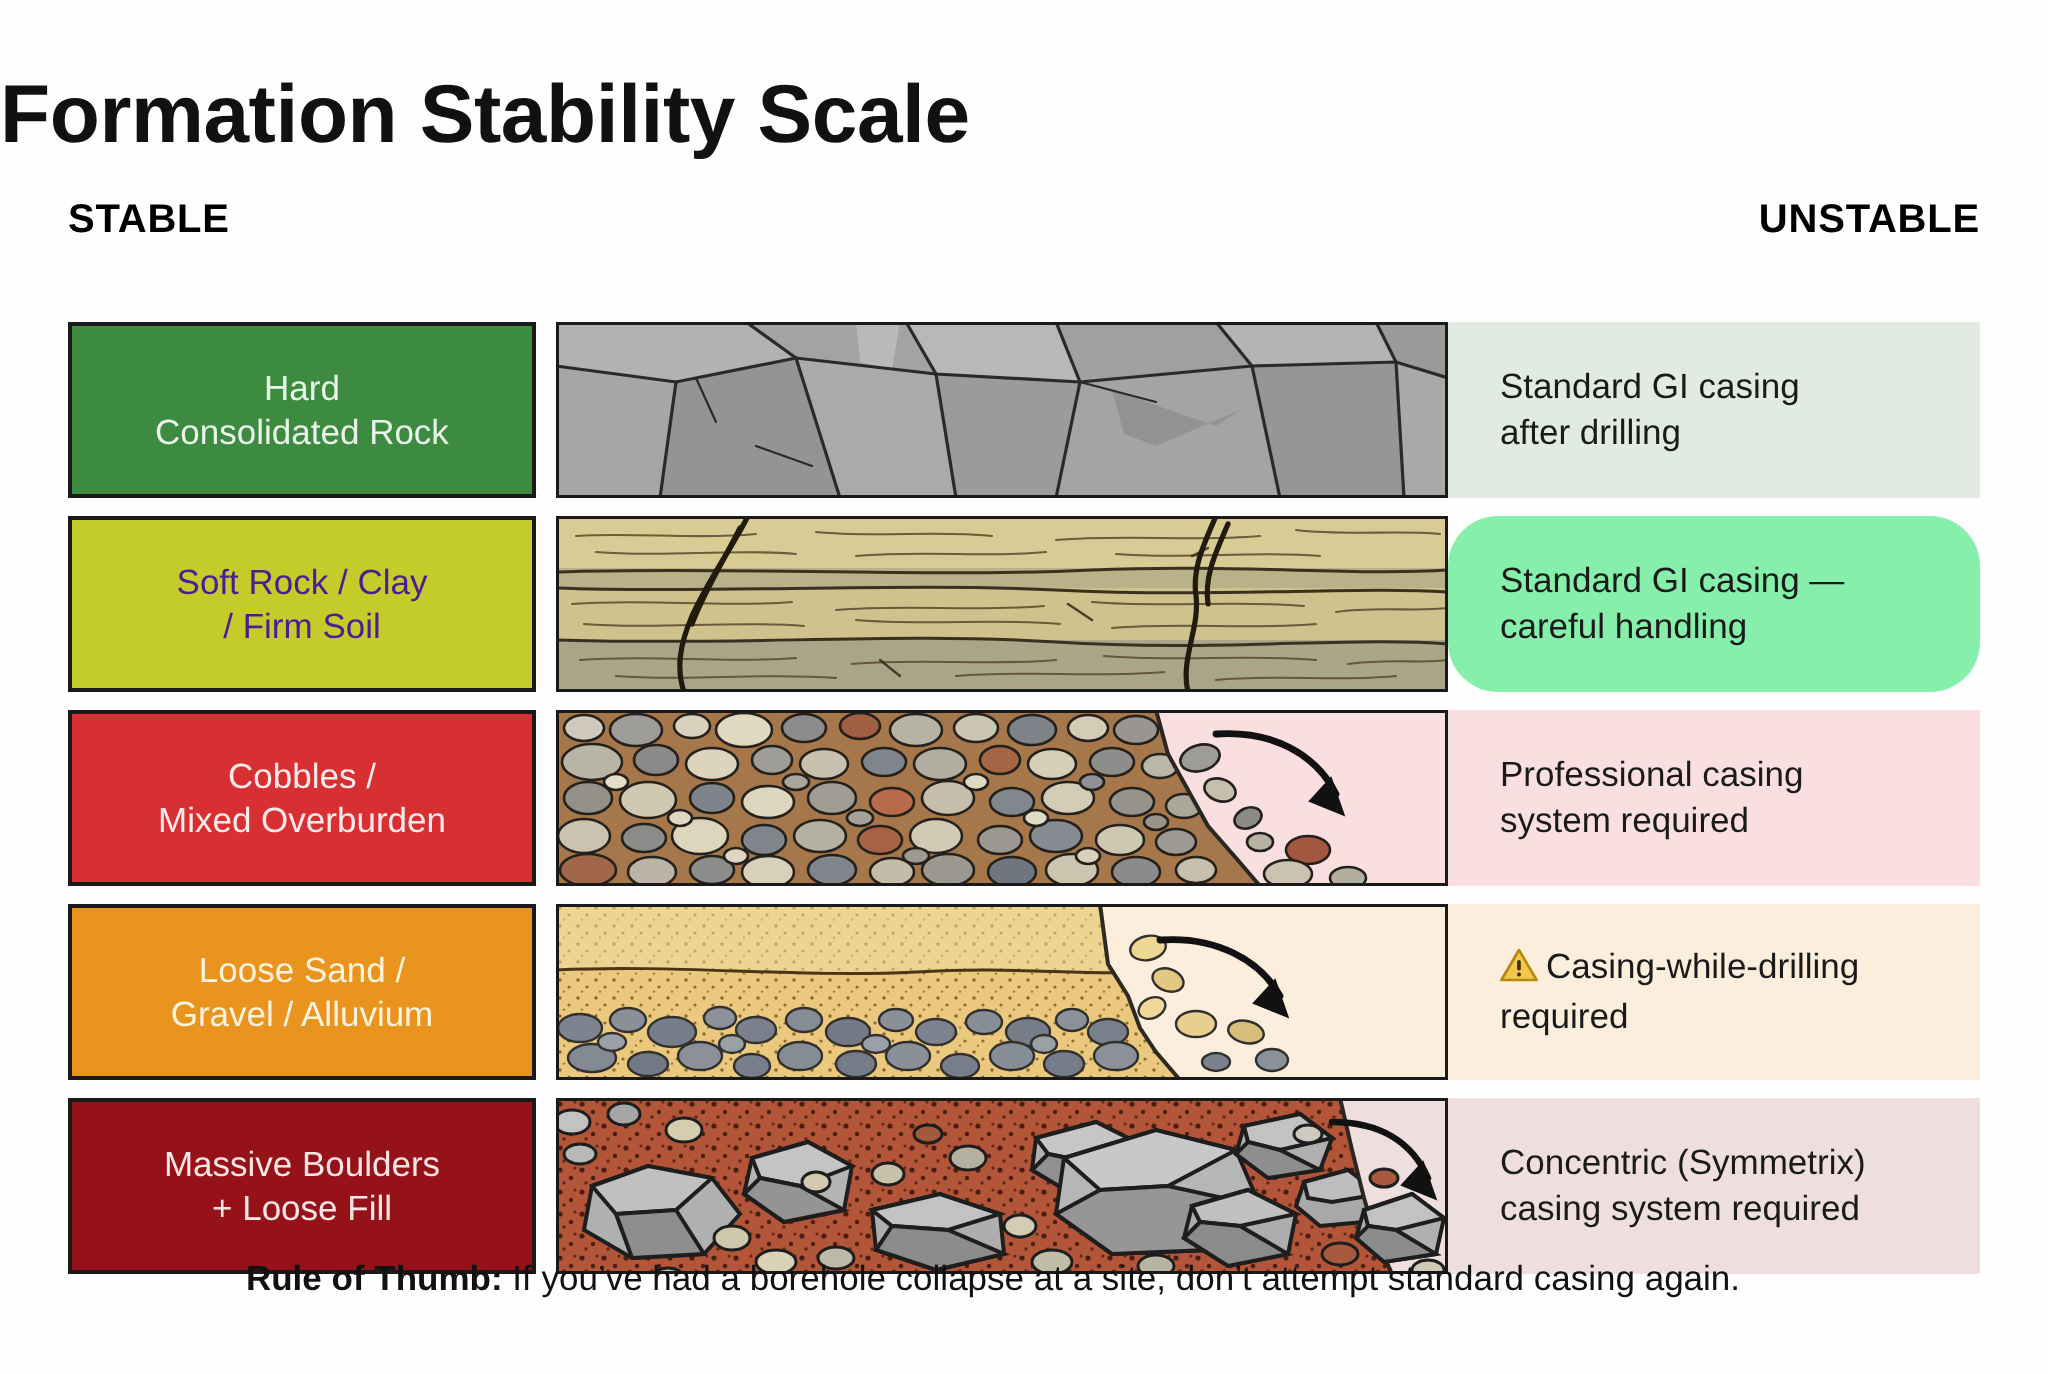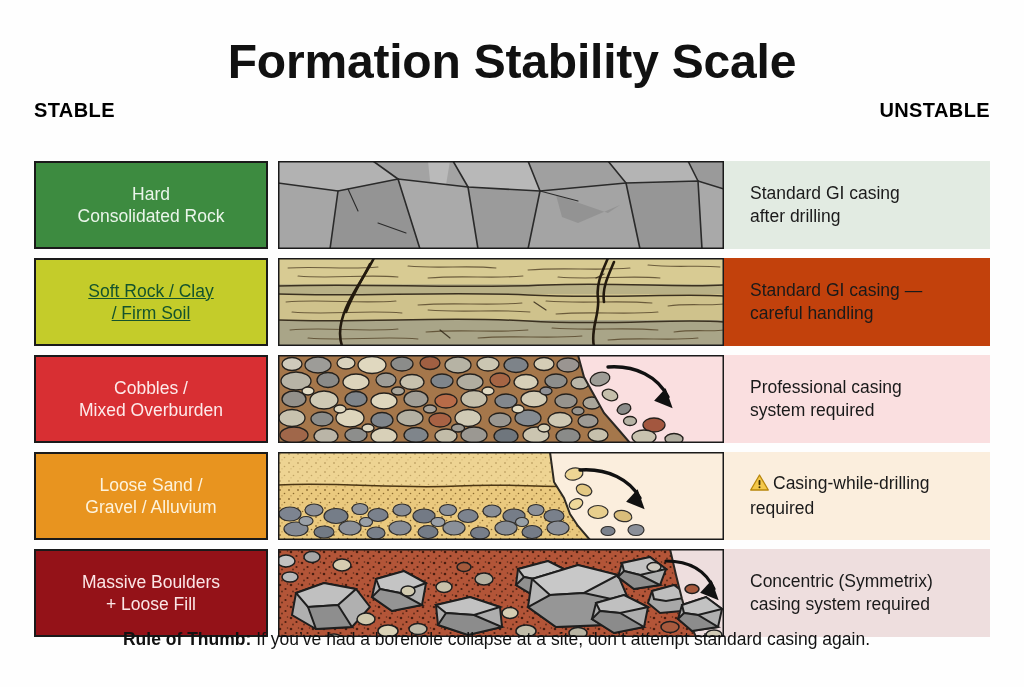--- a/index.html
+++ b/index.html
@@ -22,22 +22,22 @@
     height: 687px;
     background: #fefefe;
   }
 
   
   .title {
     position: absolute;
     top: 34px;
     left: 0;
     width: 1024px;
-    text-align: center;
-    font-size: 48px;
+    text-align: left;
+    font-size: 41px;
     font-weight: bold;
     letter-spacing: -0.2px;
     color: #111111;
   }
 
   
   .axis-label {
     position: absolute;
     top: 99px;
     font-size: 20px;
@@ -180,21 +180,21 @@
       </div>
       <div class="consequence" style="background:#e2ebe2;">
         <span class="cons-inner">
           <span>Standard GI casing</span><br>
           <span>after drilling</span>
         </span>
       </div>
     </div>
 
     <div class="row">
-      <div class="swatch" style="background:#c4cc2a; color:#14532d;text-decoration:underline;">
+      <div class="swatch" style="background:#c4cc2a; color:#4c1d95;">
         <span>
           <span>Soft Rock / Clay</span><br>
           <span>/ Firm Soil</span>
         </span>
       </div>
       <div class="illus">
         <svg viewBox="0 0 446 88" preserveAspectRatio="none">
           <rect x="0" y="0" width="446" height="88" fill="#d3c68f"></rect>
           <rect x="0" y="0" width="446" height="26" fill="#d8cb93"></rect>
           <rect x="0" y="26" width="446" height="10" fill="#b9b187"></rect>
@@ -235,21 +235,21 @@
           </g>
           <g stroke="#231a0e" stroke-width="2.6" fill="none" stroke-linecap="round">
             <path d="M96,0 C88,16 76,32 68,50 C62,64 60,76 64,88"></path>
             <path d="M92,6 C84,22 74,38 68,54"></path>
             <path d="M330,0 C324,14 318,26 320,40 C322,56 312,72 316,88"></path>
             <path d="M336,4 C330,18 324,30 326,44"></path>
           </g>
           <rect x="0" y="0" width="446" height="88" fill="none" stroke="#1a1a1a" stroke-width="3"></rect>
         </svg>
       </div>
-      <div class="consequence" style="background:#c2410c;">
+      <div class="consequence" style="background:#86efac;border-radius:25px;">
         <span class="cons-inner">
           <span>Standard GI casing —</span><br>
           <span>careful handling</span>
         </span>
       </div>
     </div>
 
     <div class="row">
       <div class="swatch" style="background:#d82f33; color:#fdeaea;">
         <span>

